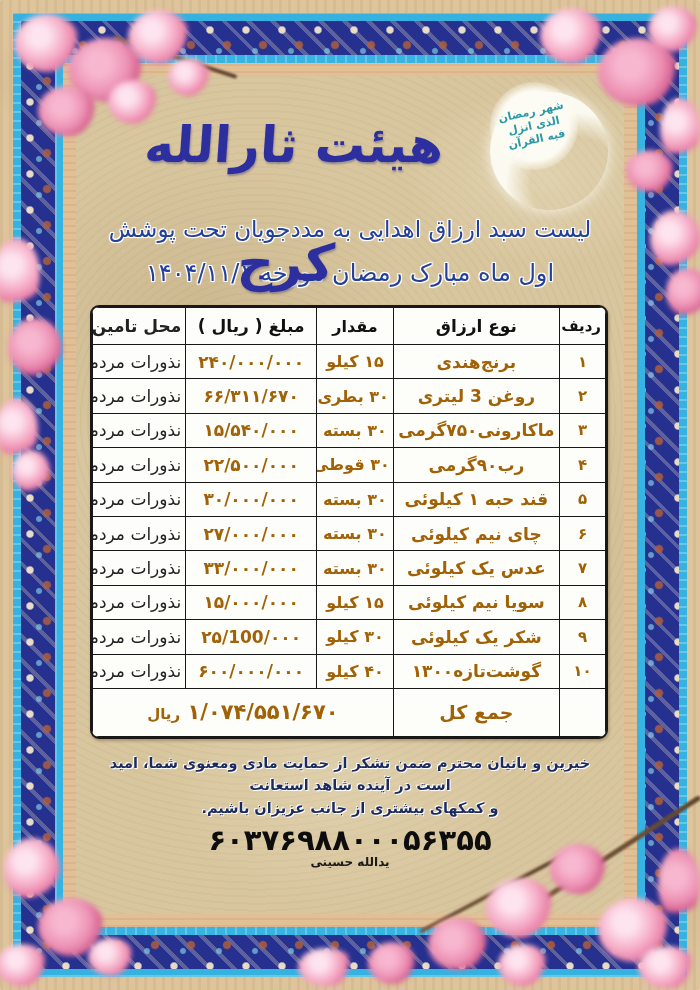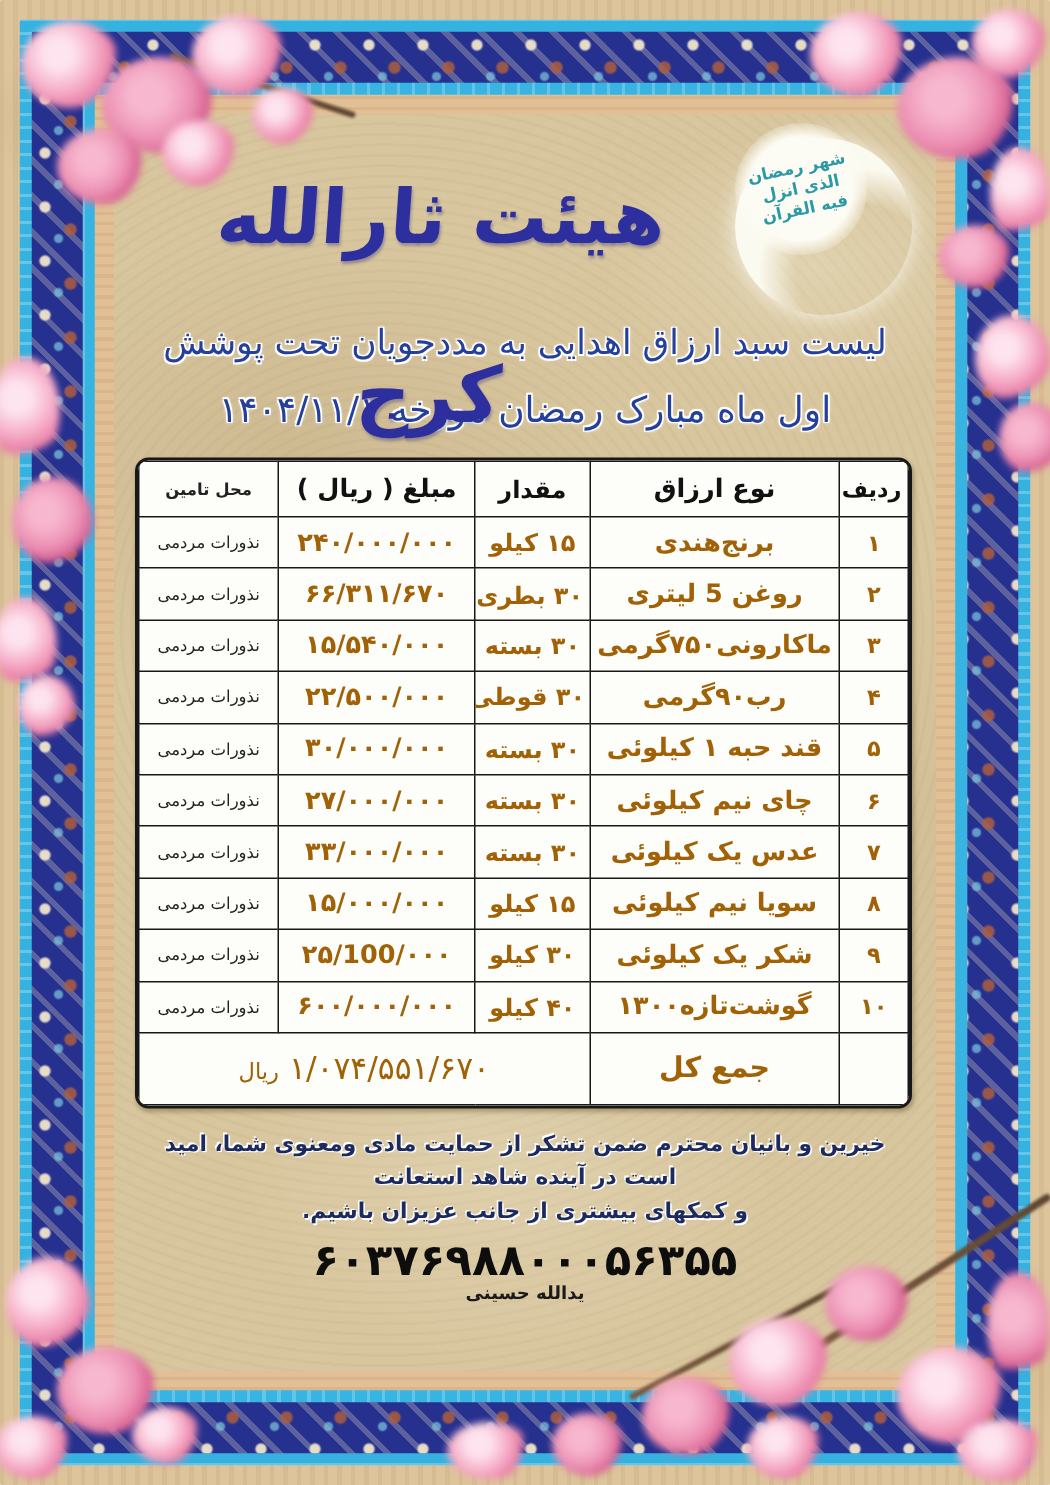--- a/index.html
+++ b/index.html
@@ -67,24 +67,24 @@
   .tbl-wrap{width:514px;margin:18px auto 0;border:2.5px solid #181818;border-radius:9px;
     overflow:hidden;background:#fdfdf9;box-shadow:1px 2px 3px rgba(80,60,20,.35);}
   table{width:100%;border-collapse:collapse;table-layout:fixed;}
   th,td{border:1.6px solid #181818;padding:0 4px;overflow:hidden;white-space:nowrap;}
   th{height:36px;font-size:15px;font-weight:bold;color:#111;}
   td{height:33.4px;color:#a16207;}
   .c-no{width:8%;font-size:15px;font-weight:bold;}
   .c-item{width:33.5%;font-size:17px;font-weight:bold;}
   .c-qty{width:14.5%;font-size:16px;font-weight:bold;}
   .c-amt{width:26%;font-size:17px;font-weight:bold;letter-spacing:1px;}
-  .c-src{width:18%;font-size:11px;color:#222;}
+  .c-src{width:18%;font-size:17px;color:#222;}
   .total-row td{height:47px;}
   .total-label{font-size:19px;font-weight:bold;}
-  .total-amount{font-size:21px;font-weight:normal;letter-spacing:2px;}
+  .total-amount{font-size:21px;font-weight:bold;letter-spacing:2px;}
   .total-amount .rial{font-size:15px;letter-spacing:0;}
 
   
   .thanks{margin-top:13px;font-size:14.5px;font-weight:bold;color:#1c2a5e;line-height:1.55;
     text-shadow:0 0 2px #fff,1px 1px 0 #fff,-1px -1px 0 #fff;}
   .org{margin-top:8px;}
   .org span{display:inline-block;font-size:15px;font-weight:bold;color:#151515;
     border-bottom:2px solid #2a2a2a;padding:0 14px 3px;}
   .card{margin-top:4px;font-size:29px;font-weight:bold;color:#0d0d0d;letter-spacing:3px;}
   .sig{margin-top:-2px;font-size:12px;font-weight:bold;color:#1a1a1a;}
@@ -134,21 +134,21 @@
         <tbody>
           <tr>
             <td class="c-no">۱</td>
             <td class="c-item">برنج‌هندی</td>
             <td class="c-qty">۱۵ کیلو</td>
             <td class="c-amt">۲۴۰/۰۰۰/۰۰۰</td>
             <td class="c-src">نذورات مردمی</td>
           </tr>
           <tr>
             <td class="c-no">۲</td>
-            <td class="c-item">روغن 5 لیتری</td>
+            <td class="c-item">روغن 3 لیتری</td>
             <td class="c-qty">۳۰ بطری</td>
             <td class="c-amt">۶۶/۳۱۱/۶۷۰</td>
             <td class="c-src">نذورات مردمی</td>
           </tr>
           <tr>
             <td class="c-no">۳</td>
             <td class="c-item">ماکارونی۷۵۰گرمی</td>
             <td class="c-qty">۳۰ بسته</td>
             <td class="c-amt">۱۵/۵۴۰/۰۰۰</td>
             <td class="c-src">نذورات مردمی</td>

